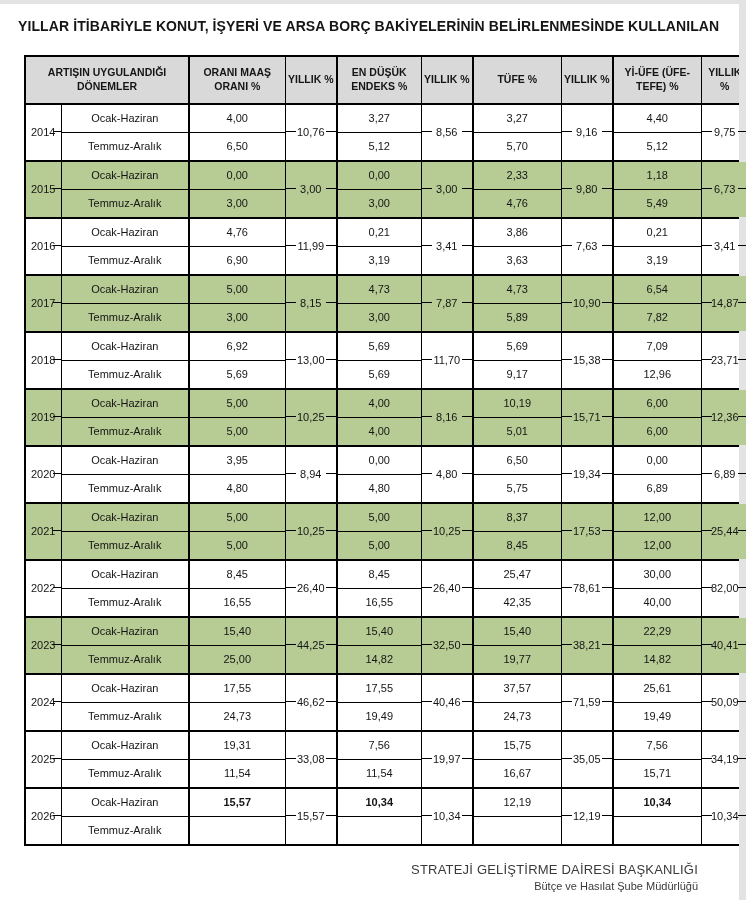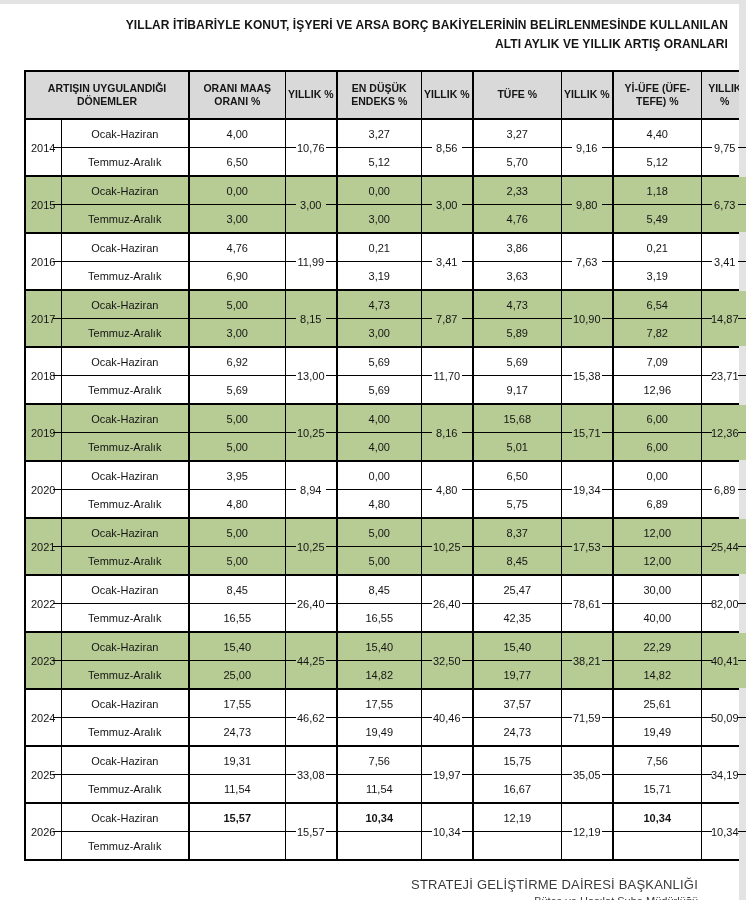--- a/index.html
+++ b/index.html
@@ -15,23 +15,23 @@
     font-family:"Liberation Sans", sans-serif;
     color:var(--ink);
     position:relative;
     overflow:hidden;
   }
   .scan-edge-top{position:absolute;top:0;left:0;width:746px;height:4px;background:var(--edge);}
   .scan-edge-right{position:absolute;top:0;right:0;width:7px;height:900px;background:var(--edge);}
 
   .title{
     margin:16px 18px 0 18px;
-    text-align:right;
+    text-align:left;
     font-weight:bold;
-    font-size:12px;
+    font-size:14px;
     line-height:1.55;
     letter-spacing:0.1px;
   }
 
   table.rates{
     border-collapse:collapse;
     table-layout:fixed;
     width:724px;
     margin:17px 0 0 24px;
     border:2px solid #000;
@@ -82,21 +82,20 @@
   .footer .f2{font-size:11px;margin-top:3px;}
 </style>
 </head>
 <body>
 
 <div class="scan-edge-top"></div>
 <div class="scan-edge-right"></div>
 
 <div class="title">
   <div>YILLAR İTİBARİYLE KONUT, İŞYERİ VE ARSA BORÇ BAKİYELERİNİN BELİRLENMESİNDE KULLANILAN</div>
-  <div>ALTI AYLIK VE YILLIK ARTIŞ ORANLARI</div>
 </div>
 
 <table class="rates">
   <colgroup>
     <col style="width:36px">
       <col style="width:128px">
     <col style="width:96px">
       <col style="width:52px">
     <col style="width:84px">
       <col style="width:52px">
@@ -214,21 +213,21 @@
         <td class="thickL">9,17</td>
         <td class="thickL">12,96</td>
       </tr>
       <tr class="block-start green">
         <td rowspan="2" class="year">2019</td>
         <td>Ocak-Haziran</td>
         <td class="thickL">5,00</td>
         <td rowspan="2" class="merged">10,25</td>
         <td class="thickL">4,00</td>
         <td rowspan="2" class="merged">8,16</td>
-        <td class="thickL">15,68</td>
+        <td class="thickL">10,19</td>
         <td rowspan="2" class="merged">15,71</td>
         <td class="thickL">6,00</td>
         <td rowspan="2" class="merged">12,36</td>
       </tr>
       <tr class="green">
         <td>Temmuz-Aralık</td>
         <td class="thickL">5,00</td>
         <td class="thickL">4,00</td>
         <td class="thickL">5,01</td>
         <td class="thickL">6,00</td>

